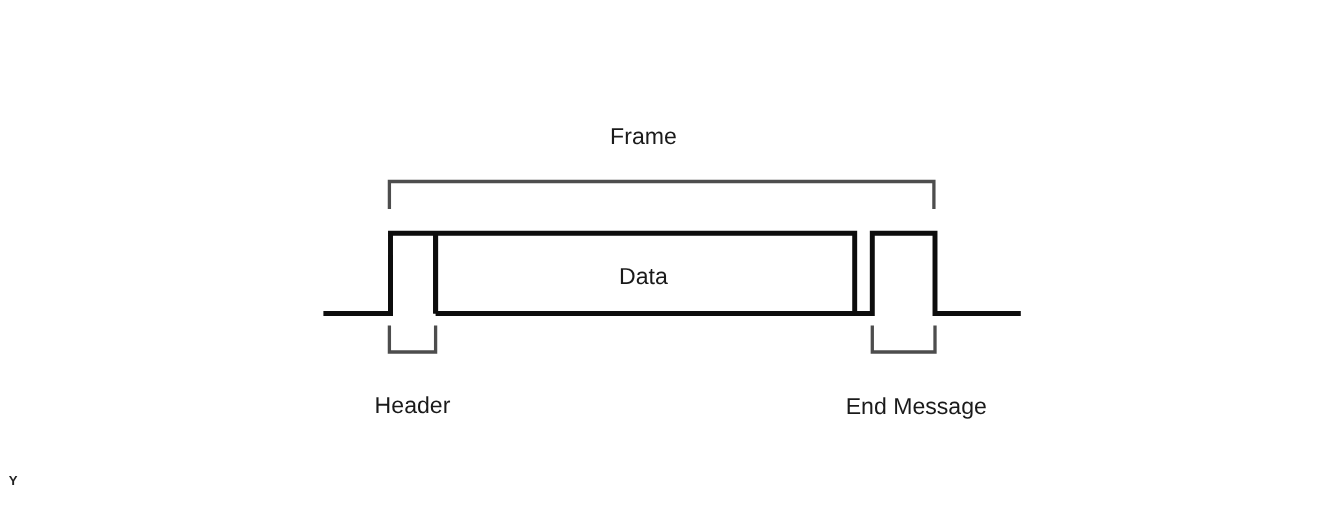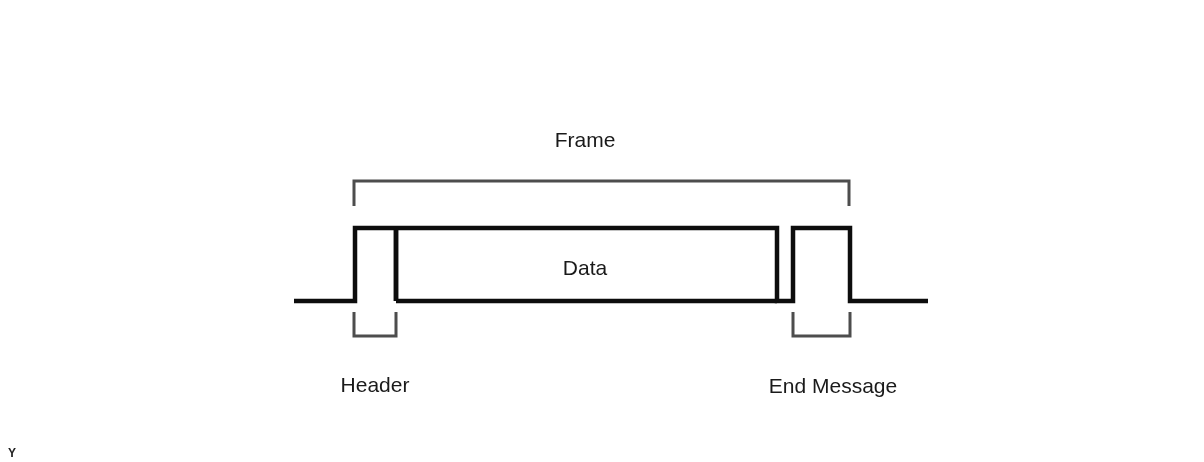--- a/index.html
+++ b/index.html
@@ -11,21 +11,21 @@
   body {
     width: 1204px;
     height: 462px;
     position: relative;
     overflow: hidden;
     font-family: "Liberation Sans", sans-serif;
   }
   #diagram-root {
     position: absolute;
     left: 0;
-    top: 16px;
+    top: 0;
     width: 1204px;
     height: 409px;
   }
   svg.diagram-canvas {
     display: block;
     width: 1204px;
     height: 462px;
   }
   .wave-path {
     fill: none;

